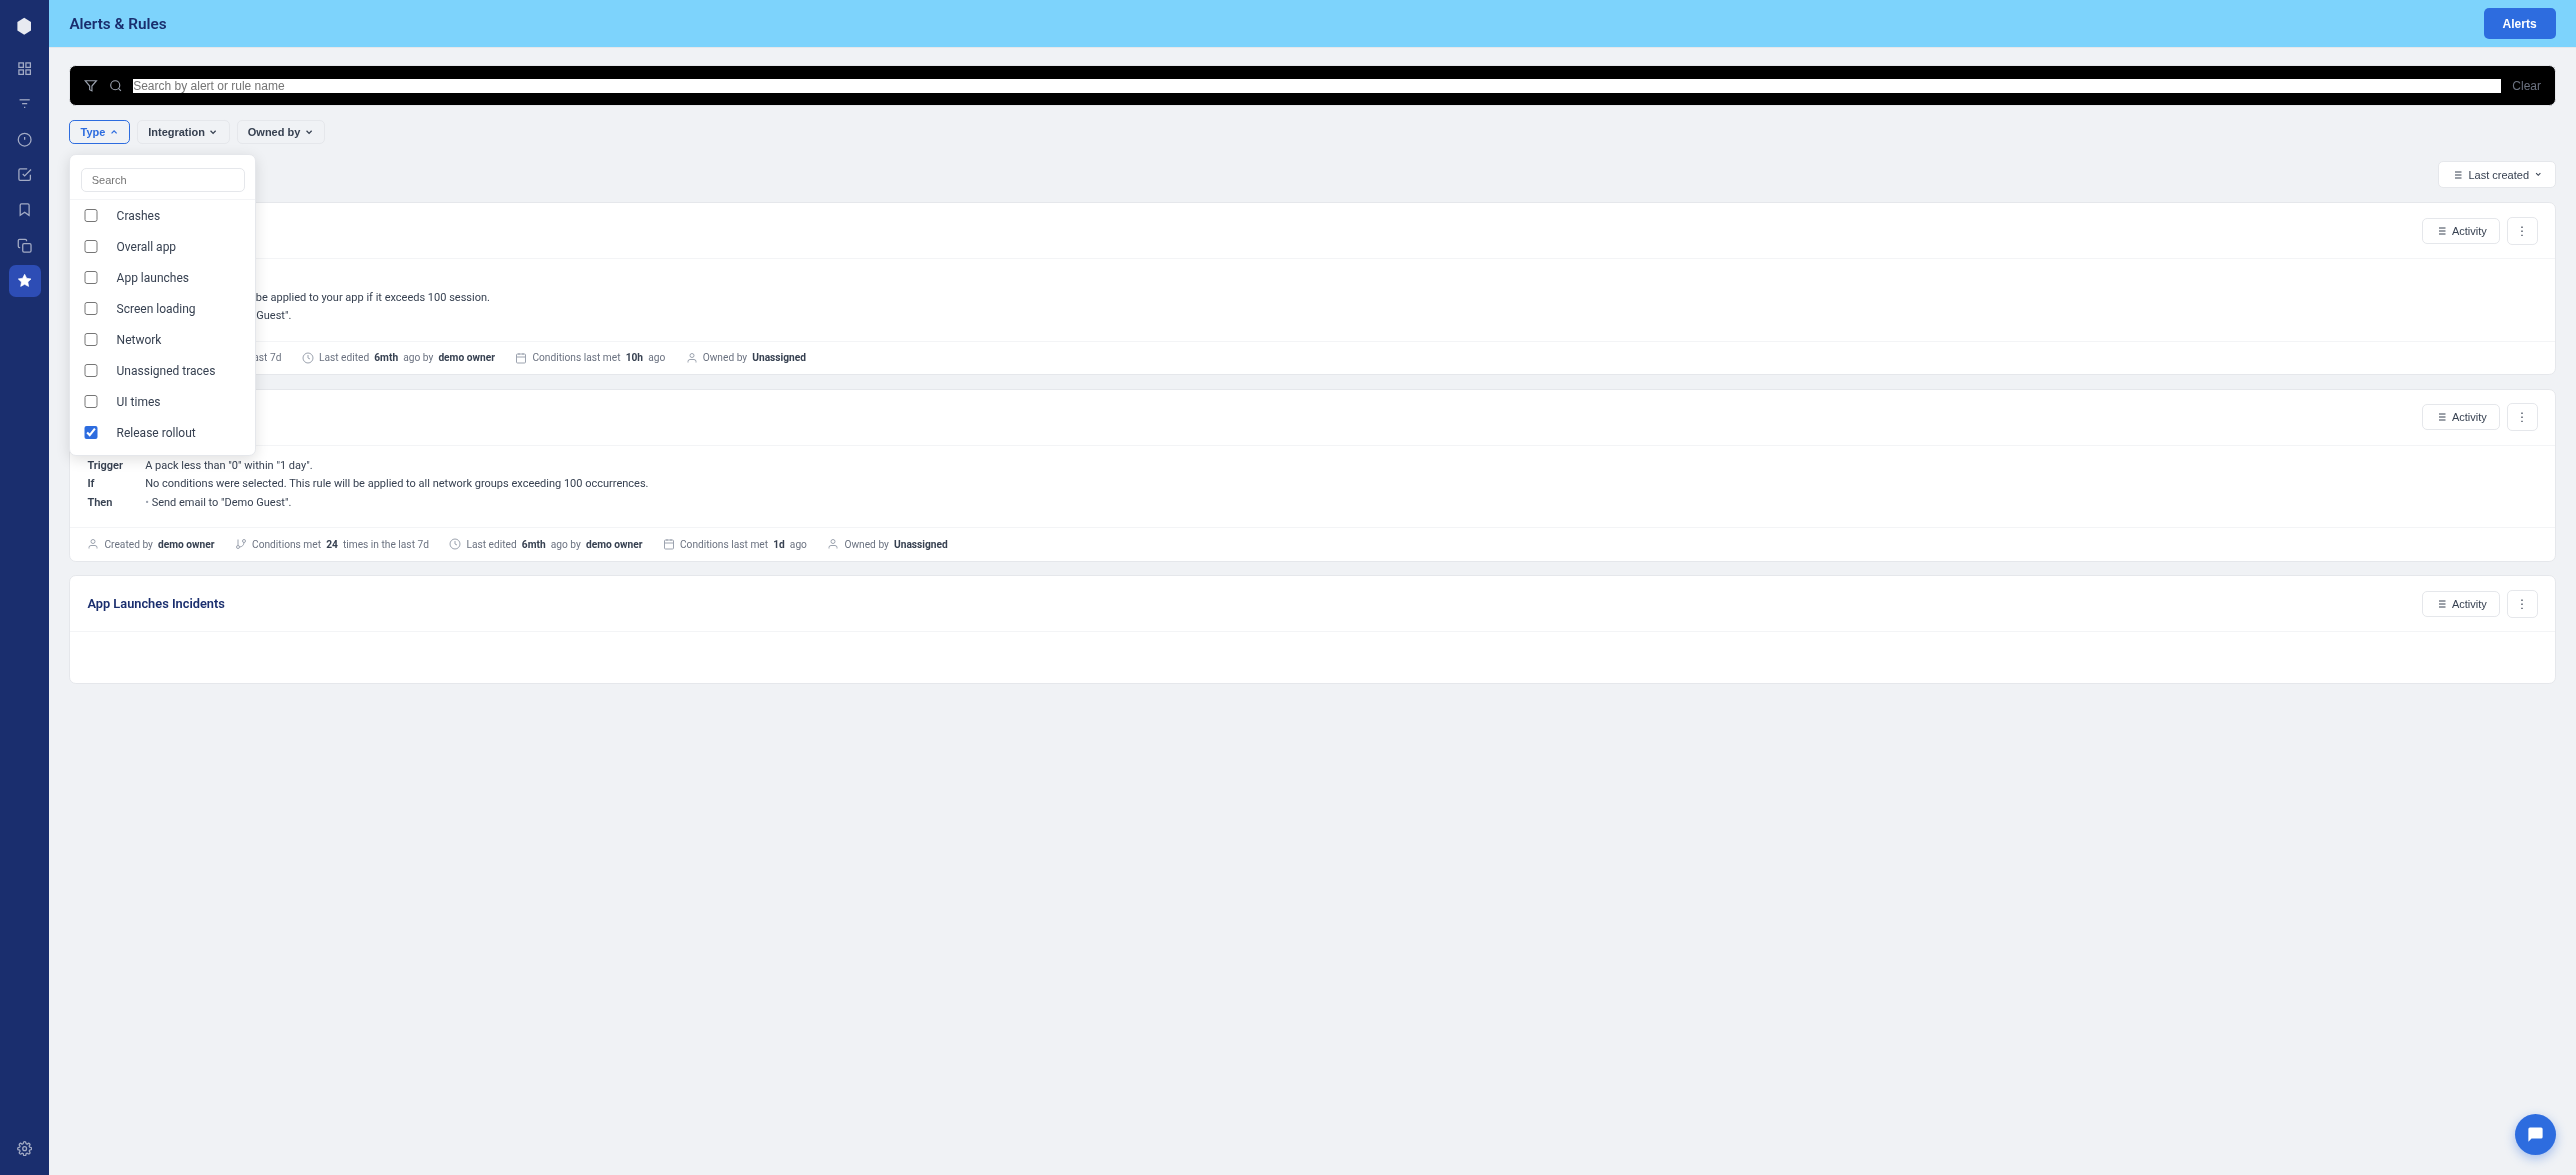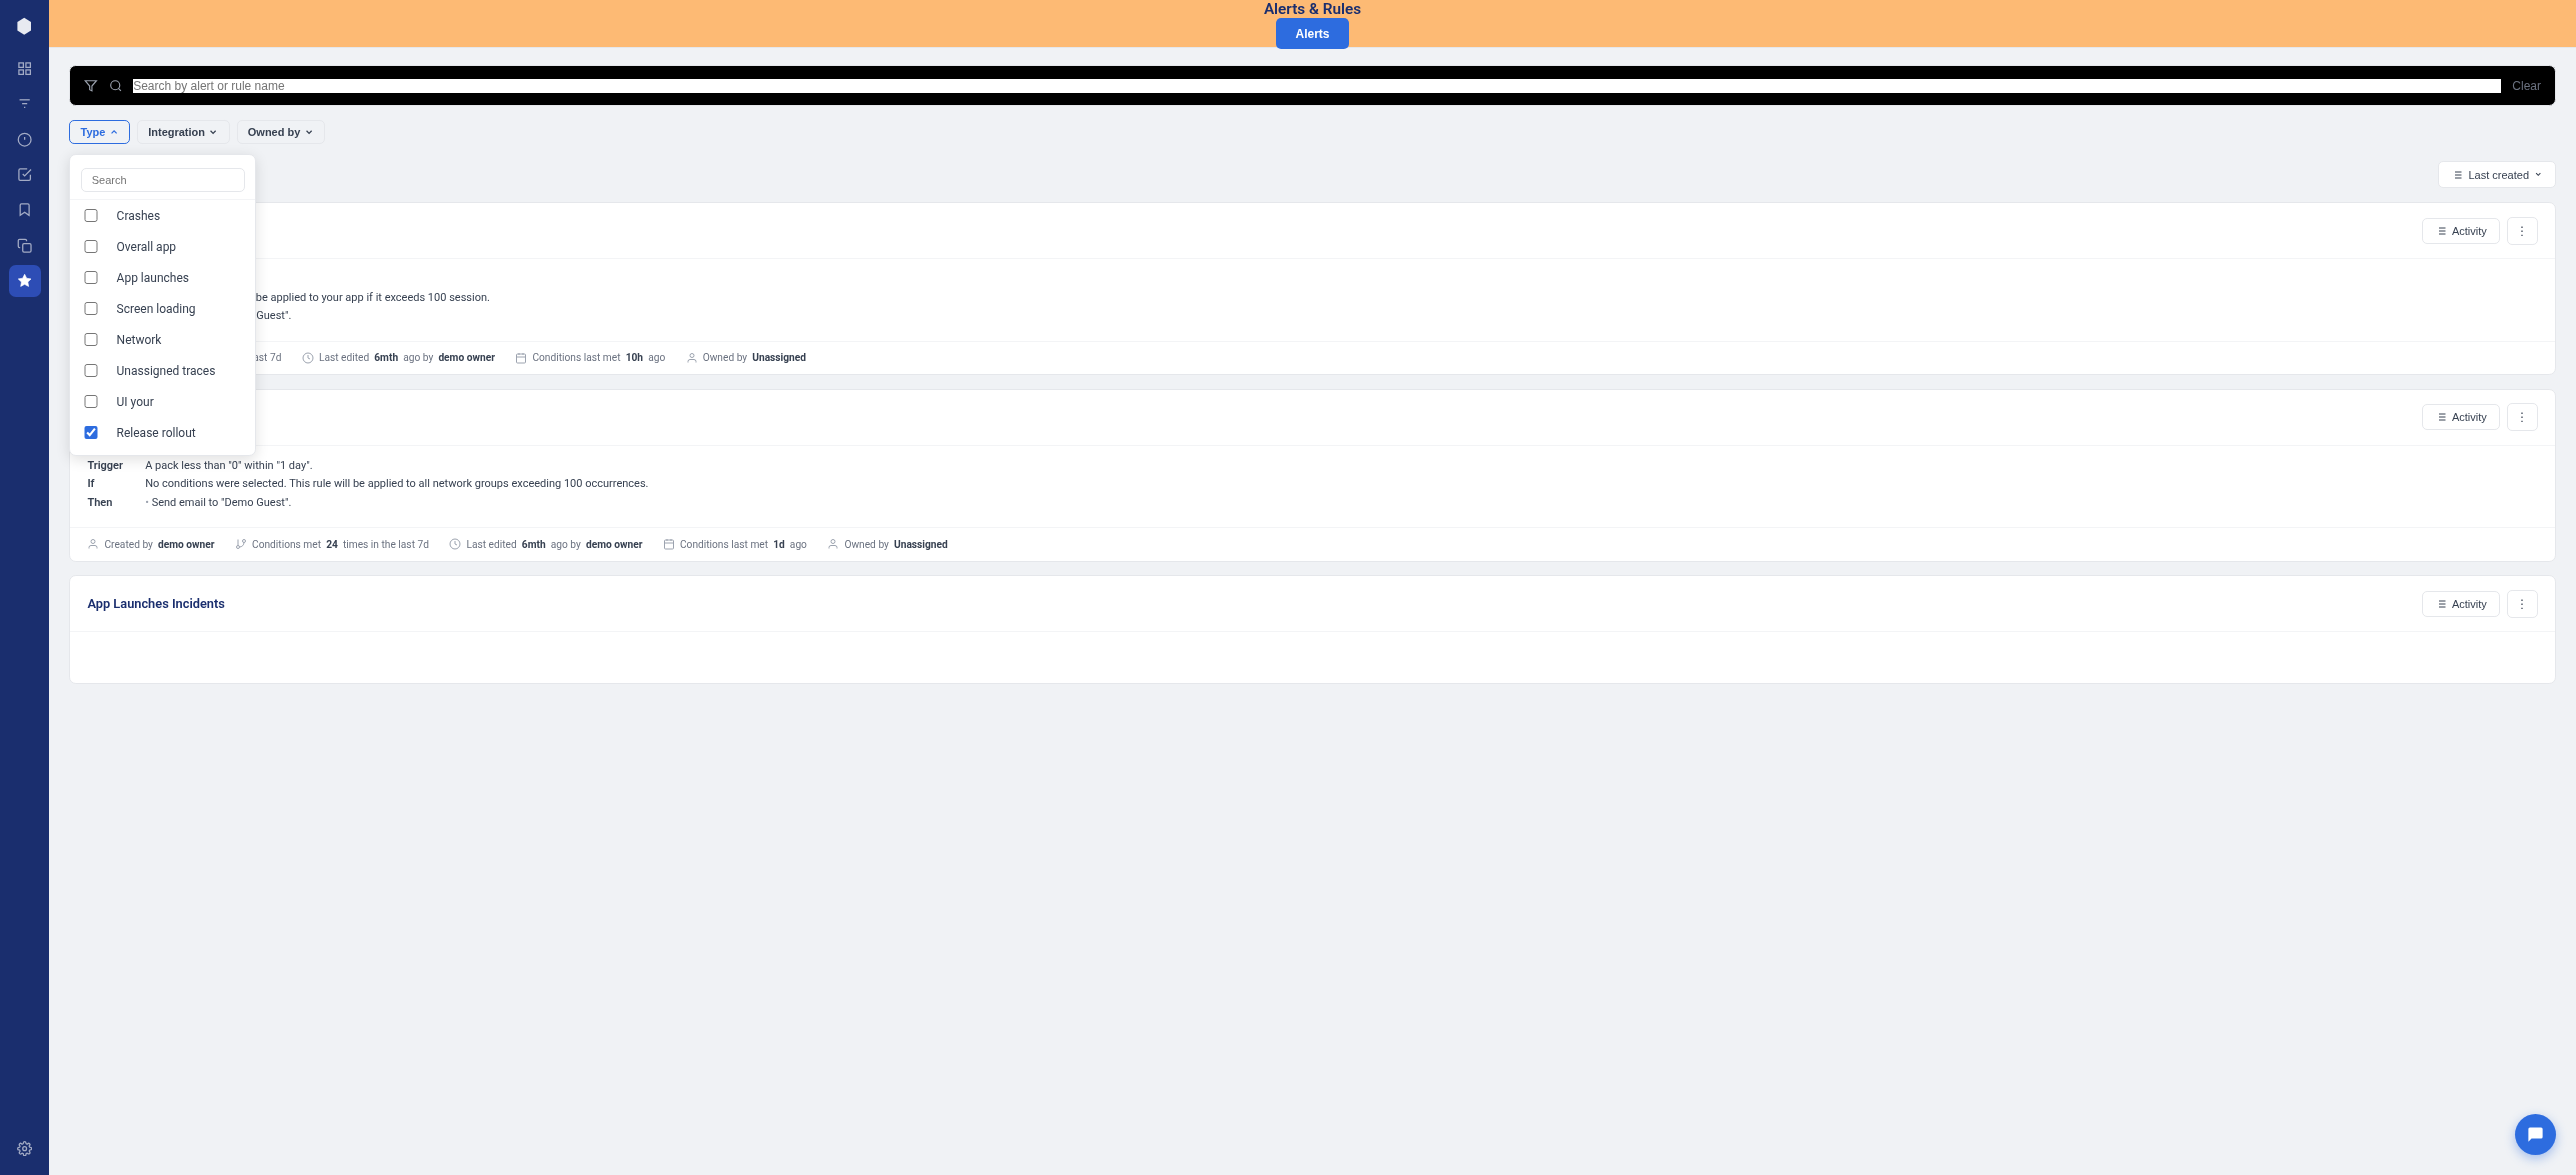--- a/index.html
+++ b/index.html
@@ -53,29 +53,28 @@
     
     .main {
       flex: 1;
       display: flex;
       flex-direction: column;
       overflow: hidden;
     }
 
     
     .topbar {
-      background: #fdba74;
+      background: #7dd3fc;
       padding: 0 20.4px;
       height: 48px;
       display: flex;
       align-items: center;
       justify-content: space-between;
       border-bottom: 0.9px solid #e5e7eb;
       flex-shrink: 0;
-      flex-direction: column;
     }
     .topbar-title {
       font-size: 15.3px;
       font-weight: 600;
       color: #1a2e6e;
     }
     .create-btn {
       background: #2d6cdf;
       color: #fff;
       border: none;
@@ -456,21 +455,21 @@
             <div class="dropdown-item">
               <input type="checkbox" style="">
               <span>Network</span>
             </div>
             <div class="dropdown-item">
               <input type="checkbox" style="">
               <span>Unassigned traces</span>
             </div>
             <div class="dropdown-item">
               <input type="checkbox" style="">
-              <span>UI your</span>
+              <span>UI times</span>
             </div>
             <div class="dropdown-item release-item">
               <input type="checkbox" checked="" style="">
               <span>Release rollout</span>
             </div>
           </div>
       </div>
     </div>
 
     <div class="list-controls">

